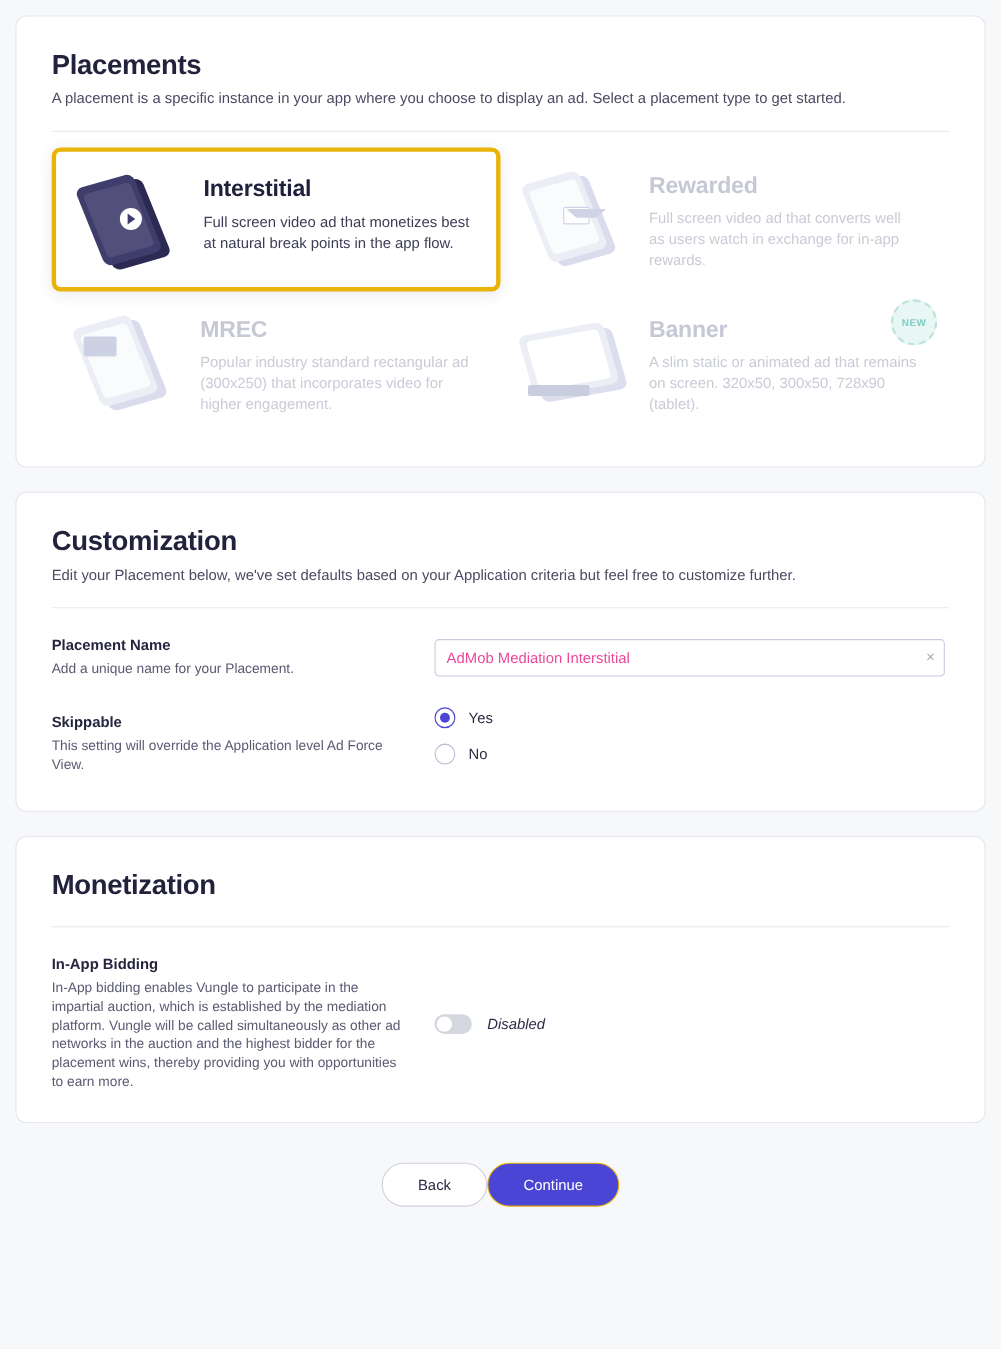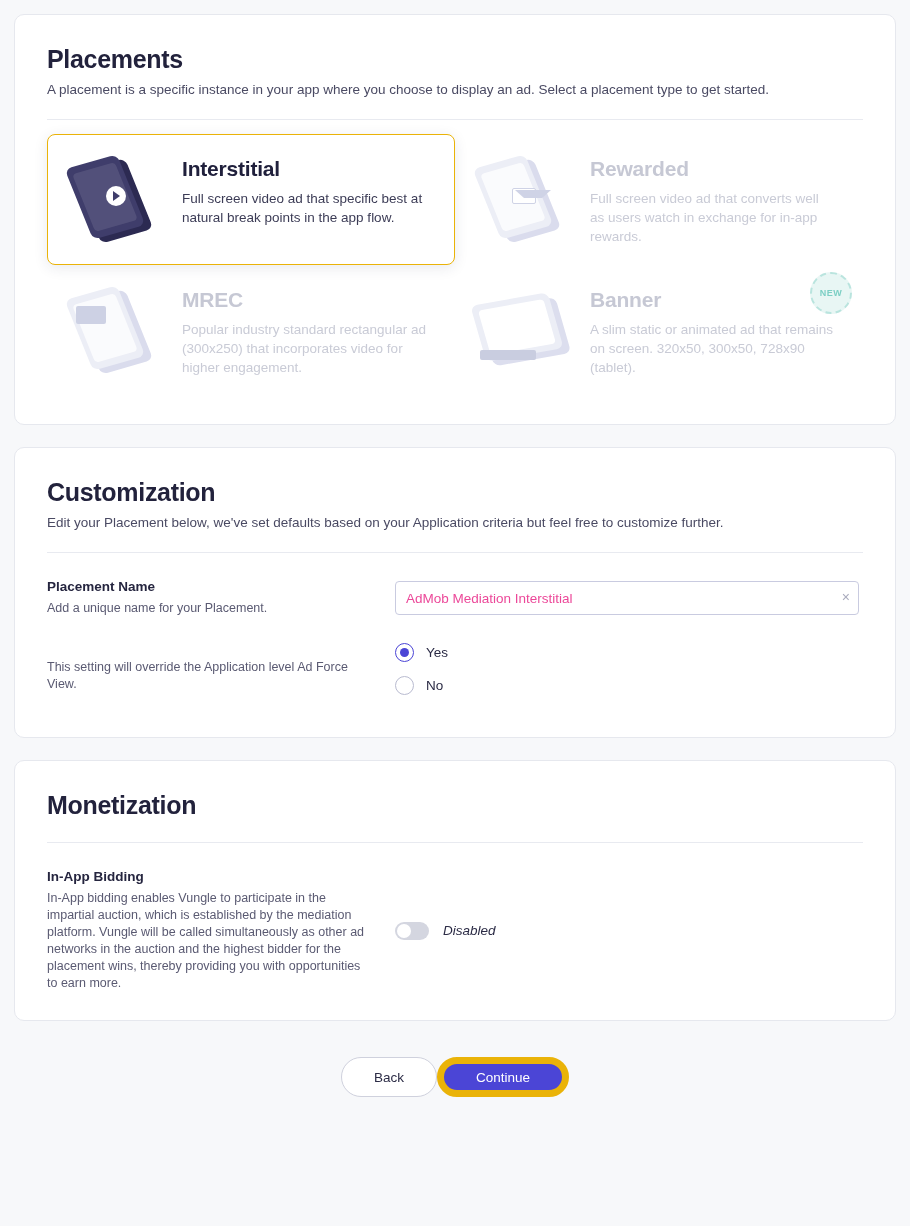--- a/index.html
+++ b/index.html
@@ -52,21 +52,21 @@
   .placement {
     display: flex;
     align-items: flex-start;
     padding: 18px 16px;
     border-radius: 8px;
     border: 1px solid transparent;
     position: relative;
   }
   .placement.selected {
     background: #ffffff;
-    border: 1px solid #eab308;
+    border: 4px solid #eab308;
     box-shadow: 0 3px 14px rgba(40,45,80,0.10);
   }
   .placement .thumb {
     width: 104px;
     flex: 0 0 104px;
     height: 86px;
     position: relative;
     margin-right: 14px;
   }
   .placement .ptext { padding-top: 4px; }
@@ -298,21 +298,21 @@
     padding: 0 32px;
     cursor: pointer;
   }
   .btn-secondary {
     background: #ffffff;
     border: 1px solid #cfd1dd;
     color: #2b2b45;
   }
   .btn-primary {
     background: #4b45d6;
-    border: 7px solid #eab308;
+    border: 1px solid #eab308;
     color: #ffffff;
   }
 </style>
 </head>
 <body>
 
 <div class="page">
 
   <div class="card">
     <h2 class="section-title">Placements</h2>
@@ -323,21 +323,21 @@
 
       <div class="placement selected">
         <div class="thumb">
           <div class="phone dark">
             <div class="scr"></div>
           </div>
           <div class="play"></div>
         </div>
         <div class="ptext">
           <p class="pname">Interstitial</p>
-          <p class="pdesc">Full screen video ad that specific best at natural break points in the app flow.</p>
+          <p class="pdesc">Full screen video ad that monetizes best at natural break points in the app flow.</p>
         </div>
       </div>
 
       <div class="placement disabled">
         <div class="thumb">
           <div class="phone light">
             <div class="scr"></div>
           </div>
           <div class="env"></div>
         </div>
@@ -390,20 +390,21 @@
       <div class="form-field">
         <div class="text-input-wrap">
           <input class="text-input" type="text" value="AdMob Mediation Interstitial" style="">
           <span class="clear-x">×</span>
         </div>
       </div>
     </div>
 
     <div class="form-row">
       <div class="form-label">
+        <p class="lbl">Skippable</p>
         <p class="hint">This setting will override the Application level Ad Force View.</p>
       </div>
       <div class="form-field">
         <div class="radio-item">
           <span class="radio checked"></span>
           <span class="radio-label">Yes</span>
         </div>
         <div class="radio-item">
           <span class="radio"></span>
           <span class="radio-label">No</span>

